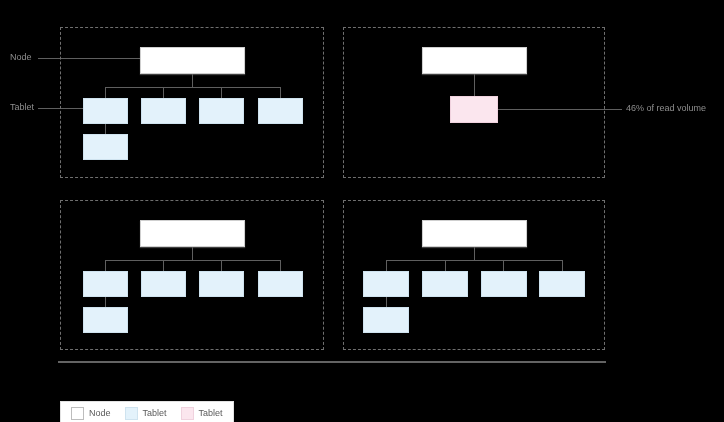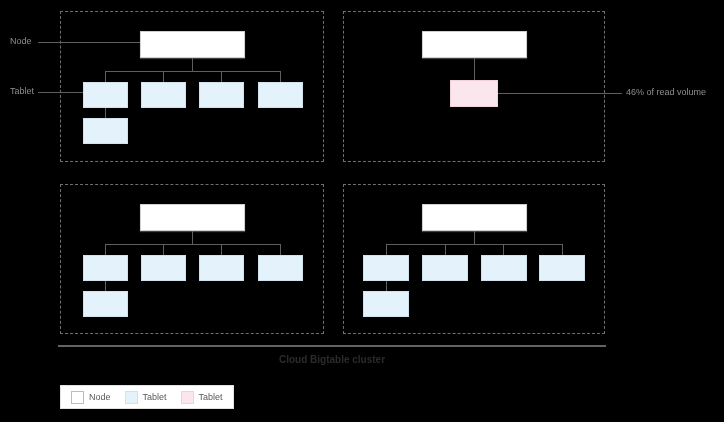--- a/index.html
+++ b/index.html
@@ -11,21 +11,21 @@
     width: 724px;
     height: 422px;
     position: relative;
     overflow: hidden;
     font-family: "Liberation Sans", sans-serif;
     -webkit-font-smoothing: antialiased;
   }
 
   #stage {
     position: absolute;
-    left: 0; top: 0;
+    left: 0; top: 16px;
     width: 724px;
     height: 356px;
   }
 
   
   .quadrant {
     position: absolute;
     border: 1px dashed #6f6f6f;
     box-sizing: border-box;
   }
@@ -199,21 +199,20 @@
   <div class="ln v" style="left:503px; top:244px; height:11px;"></div>
   <div class="ln v" style="left:562px; top:244px; height:11px;"></div>
   <div class="box tablet" style="left:363px; top:255px; width:46px; height:26px;"></div>
   <div class="box tablet" style="left:422px; top:255px; width:46px; height:26px;"></div>
   <div class="box tablet" style="left:481px; top:255px; width:46px; height:26px;"></div>
   <div class="box tablet" style="left:539px; top:255px; width:46px; height:26px;"></div>
   <div class="ln v" style="left:386px; top:281px; height:10px;"></div>
   <div class="box tablet" style="left:363px; top:291px; width:46px; height:26px;"></div>
 
   <div class="caption-rule"></div>
-  <div class="caption-text">Cloud Bigtable cluster</div>
 
   <div class="legend">
     <div class="legend-item">
       <span class="legend-swatch" style="background:#ffffff;"></span>
       <span class="legend-text">Node</span>
     </div>
     <div class="legend-item">
       <span class="legend-swatch" style="background:#e3f2fb; border-color:#cfe3ef;"></span>
       <span class="legend-text">Tablet</span>
     </div>

